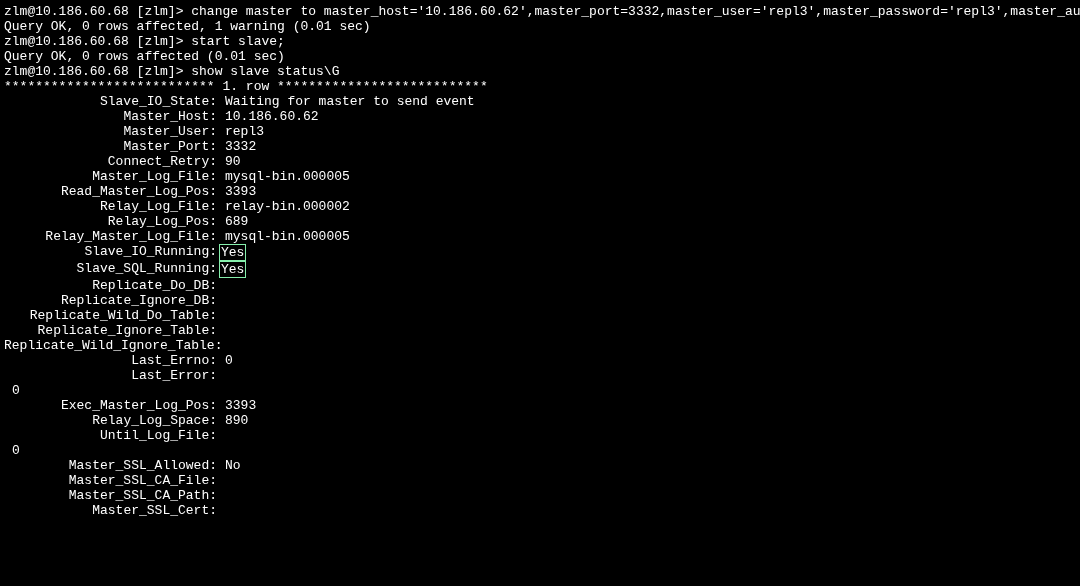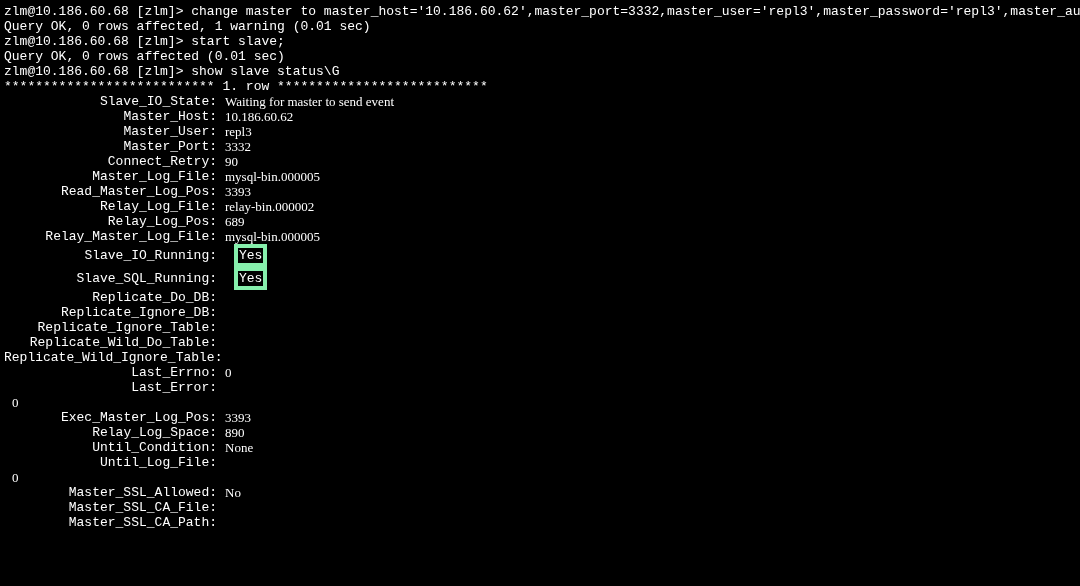--- a/index.html
+++ b/index.html
@@ -16,35 +16,33 @@
       padding: 4px;
       width: 1080px;
       height: 586px;
       overflow: hidden;
     }
     .line {
       white-space: pre;
     }
     .kv {
       display: flex;
-      align-items: center;
     }
     .key {
       text-align: right;
       width: 213px;
       flex-shrink: 0;
     }
     .val {
       padding-left: 8px;
-      font-family: Liberation Serif, serif;
     }
     .highlight {
-      border: 4px solid #86efac;
+      border: 1px solid #86efac;
       padding: 0 1px;
-      margin-left: 17px;
+      margin-left: 2px;
       display: inline-block;
       line-height: 15px;
     }
   </style>
 </head>
 <body>
 
 <div id="terminal">
     <div class="line">zlm@10.186.60.68 [zlm]&gt; change master to master_host='10.186.60.62',master_port=3332,master_user='repl3',master_password='repl3',master_auto_position=1;</div>
     <div class="line">Query OK, 0 rows affected, 1 warning (0.01 sec)</div>
@@ -104,25 +102,25 @@
     </div>
     <div class="kv">
       <span class="key">Replicate_Do_DB:</span>
       <span class="val"></span>
     </div>
     <div class="kv">
       <span class="key">Replicate_Ignore_DB:</span>
       <span class="val"></span>
     </div>
     <div class="kv">
-      <span class="key">Replicate_Ignore_Table:</span>
+      <span class="key">Replicate_Wild_Do_Table:</span>
       <span class="val"></span>
     </div>
     <div class="kv">
-      <span class="key">Replicate_Wild_Do_Table:</span>
+      <span class="key">Replicate_Ignore_Table:</span>
       <span class="val"></span>
     </div>
     <div class="kv">
       <span class="key">Replicate_Wild_Ignore_Table:</span>
       <span class="val"></span>
     </div>
     <div class="kv">
       <span class="key">Last_Errno:</span>
       <span class="val">0</span>
     </div>
@@ -135,38 +133,35 @@
     </div>
     <div class="kv">
       <span class="key">Exec_Master_Log_Pos:</span>
       <span class="val">3393</span>
     </div>
     <div class="kv">
       <span class="key">Relay_Log_Space:</span>
       <span class="val">890</span>
     </div>
     <div class="kv">
-      <span class="key">Until_Condition:</span>
-      <span class="val">None</span>
-    </div>
-    <div class="kv">
       <span class="key">Until_Log_File:</span>
       <span class="val"></span>
     </div>
     <div class="kv">
       <span class="val">0</span>
     </div>
     <div class="kv">
       <span class="key">Master_SSL_Allowed:</span>
       <span class="val">No</span>
     </div>
     <div class="kv">
       <span class="key">Master_SSL_CA_File:</span>
       <span class="val"></span>
     </div>
     <div class="kv">
       <span class="key">Master_SSL_CA_Path:</span>
       <span class="val"></span>
     </div>
     <div class="kv">
+      <span class="key">Master_SSL_Cert:</span>
       <span class="val"></span>
     </div>
   </div>
 
 </body></html>

